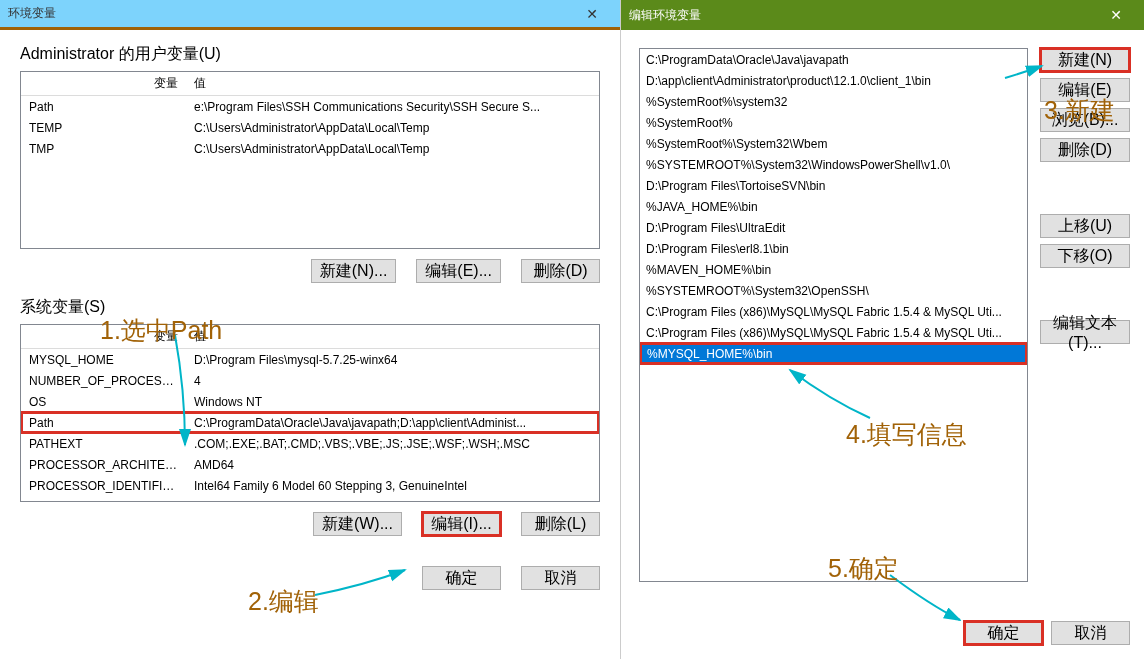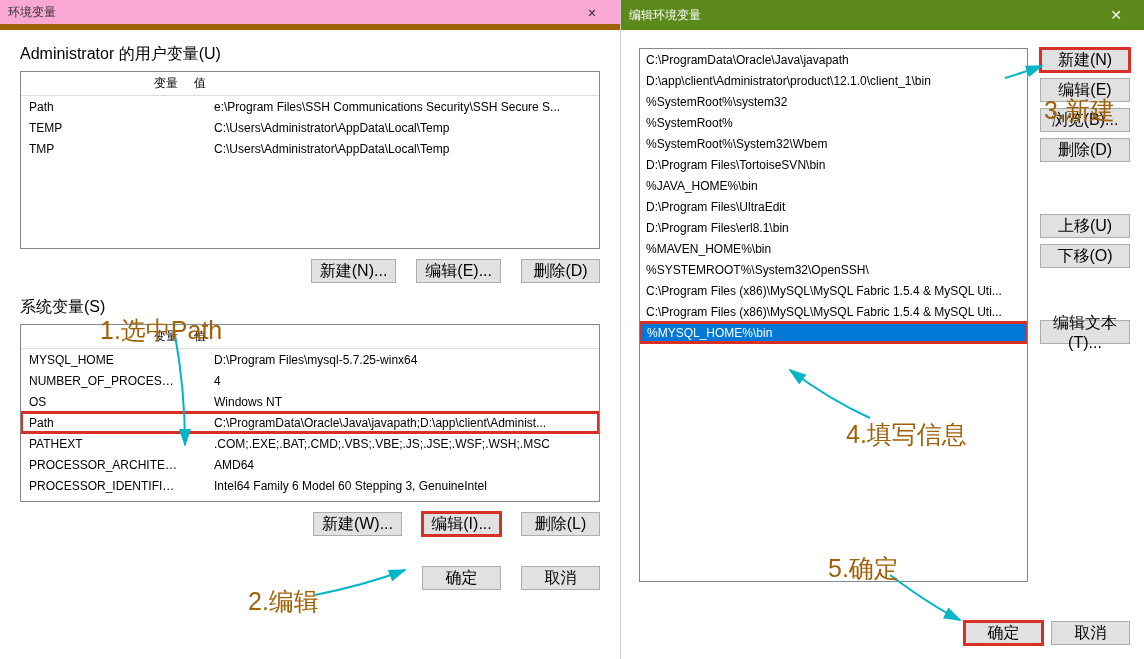--- a/index.html
+++ b/index.html
@@ -2,36 +2,36 @@
 <html><head>
   <meta charset="utf-8">
   <style>
     * { box-sizing: border-box; margin: 0; padding: 0; }
     body { font-family: "Microsoft YaHei", "Segoe UI", Tahoma, sans-serif; font-size: 12px; background: #fff; width: 1144px; height: 659px; overflow: hidden; position: relative; }
     .container { display: flex; width: 100%; height: 100%; }
     .pane { display: flex; flex-direction: column; }
     .pane.left { width: 621px; border-right: 1px solid #ccc; }
     .pane.right { width: 523px; }
     .titlebar { display: flex; align-items: center; height: 30px; padding: 0 8px; font-size: 12px; }
-    .titlebar.left { background: #f9a8d4; color: #333; border-bottom: 6px solid #a16207; font-family: Liberation Mono, monospace; }
+    .titlebar.left { background: #7dd3fc; color: #333; border-bottom: 3px solid #a16207; }
     .titlebar.right { background: #5b8a1a; color: #fff; }
     .titlebar .spacer { flex: 1; }
     .titlebar .close { width: 40px; text-align: center; font-size: 14px; cursor: pointer; }
     .titlebar.left .close { color: #333; }
     .titlebar.right .close { color: #fff; }
     .body { padding: 14px 20px; display: flex; flex-direction: column; flex: 1; }
     .section-label { margin-bottom: 6px; font-size: 16px; }
     .gridbox { border: 1px solid #828790; background: #fff; height: 178px; overflow: hidden; margin-bottom: 10px; }
     .gridbox.sys { height: 178px; margin-bottom: 10px; }
     .grid-header { display: flex; border-bottom: 1px solid #dcdcdc; height: 24px; align-items: center; }
     .grid-header .col1 { width: 165px; padding: 0 8px; text-align: right; }
     .grid-header .col2 { flex: 1; padding: 0 8px; }
     .grid-row { display: flex; height: 21px; align-items: center; cursor: pointer; }
     .grid-row .col1 { width: 165px; padding: 0 8px; white-space: nowrap; overflow: hidden; text-overflow: ellipsis; }
-    .grid-row .col2 { flex: 1; padding: 0 8px; white-space: nowrap; overflow: hidden; text-overflow: ellipsis; margin-left: 20px; }
+    .grid-row .col2 { flex: 1; padding: 0 8px; white-space: nowrap; overflow: hidden; text-overflow: ellipsis; }
     .btn-row { display: flex; justify-content: flex-end; gap: 20px; margin-bottom: 14px; }
     .btn { min-width: 79px; height: 24px; padding: 0 8px; background: #e1e1e1; border: 1px solid #adadad; font-size: 16px; cursor: pointer; display: inline-flex; align-items: center; justify-content: center; }
     .right-body { flex: 1; padding: 18px 14px 14px 18px; display: flex; gap: 12px; }
     .path-list { border: 1px solid #828790; width: 389px; height: 534px; overflow: hidden; background: #fff; }
     .path-item { height: 21px; display: flex; align-items: center; padding: 0 6px; white-space: nowrap; overflow: hidden; text-overflow: ellipsis; cursor: pointer; }
     .path-item.selected { background: #0178d7; color: #fff; border: 1px solid #0b5bb6; }
     .right-btns { display: flex; flex-direction: column; gap: 6px; }
     .right-btns .btn { width: 90px; height: 24px; }
     .right-btns .gap { height: 40px; }
     .bottom-row { padding: 10px 14px 14px 0; display: flex; justify-content: flex-end; gap: 8px; }
@@ -135,20 +135,21 @@
       <span class="close">✕</span>
     </div>
     <div class="right-body">
       <div class="path-list">
         <div id="path-rows">
             <div class="path-item">C:\ProgramData\Oracle\Java\javapath</div>
             <div class="path-item">D:\app\client\Administrator\product\12.1.0\client_1\bin</div>
             <div class="path-item">%SystemRoot%\system32</div>
             <div class="path-item">%SystemRoot%</div>
             <div class="path-item">%SystemRoot%\System32\Wbem</div>
+            <div class="path-item">%SYSTEMROOT%\System32\WindowsPowerShell\v1.0\</div>
             <div class="path-item">D:\Program Files\TortoiseSVN\bin</div>
             <div class="path-item">%JAVA_HOME%\bin</div>
             <div class="path-item">D:\Program Files\UltraEdit</div>
             <div class="path-item">D:\Program Files\erl8.1\bin</div>
             <div class="path-item">%MAVEN_HOME%\bin</div>
             <div class="path-item">%SYSTEMROOT%\System32\OpenSSH\</div>
             <div class="path-item">C:\Program Files (x86)\MySQL\MySQL Fabric 1.5.4 &amp; MySQL Uti...</div>
             <div class="path-item">C:\Program Files (x86)\MySQL\MySQL Fabric 1.5.4 &amp; MySQL Uti...</div>
             <div class="path-item selected outline-red">%MYSQL_HOME%\bin</div>
           </div>

